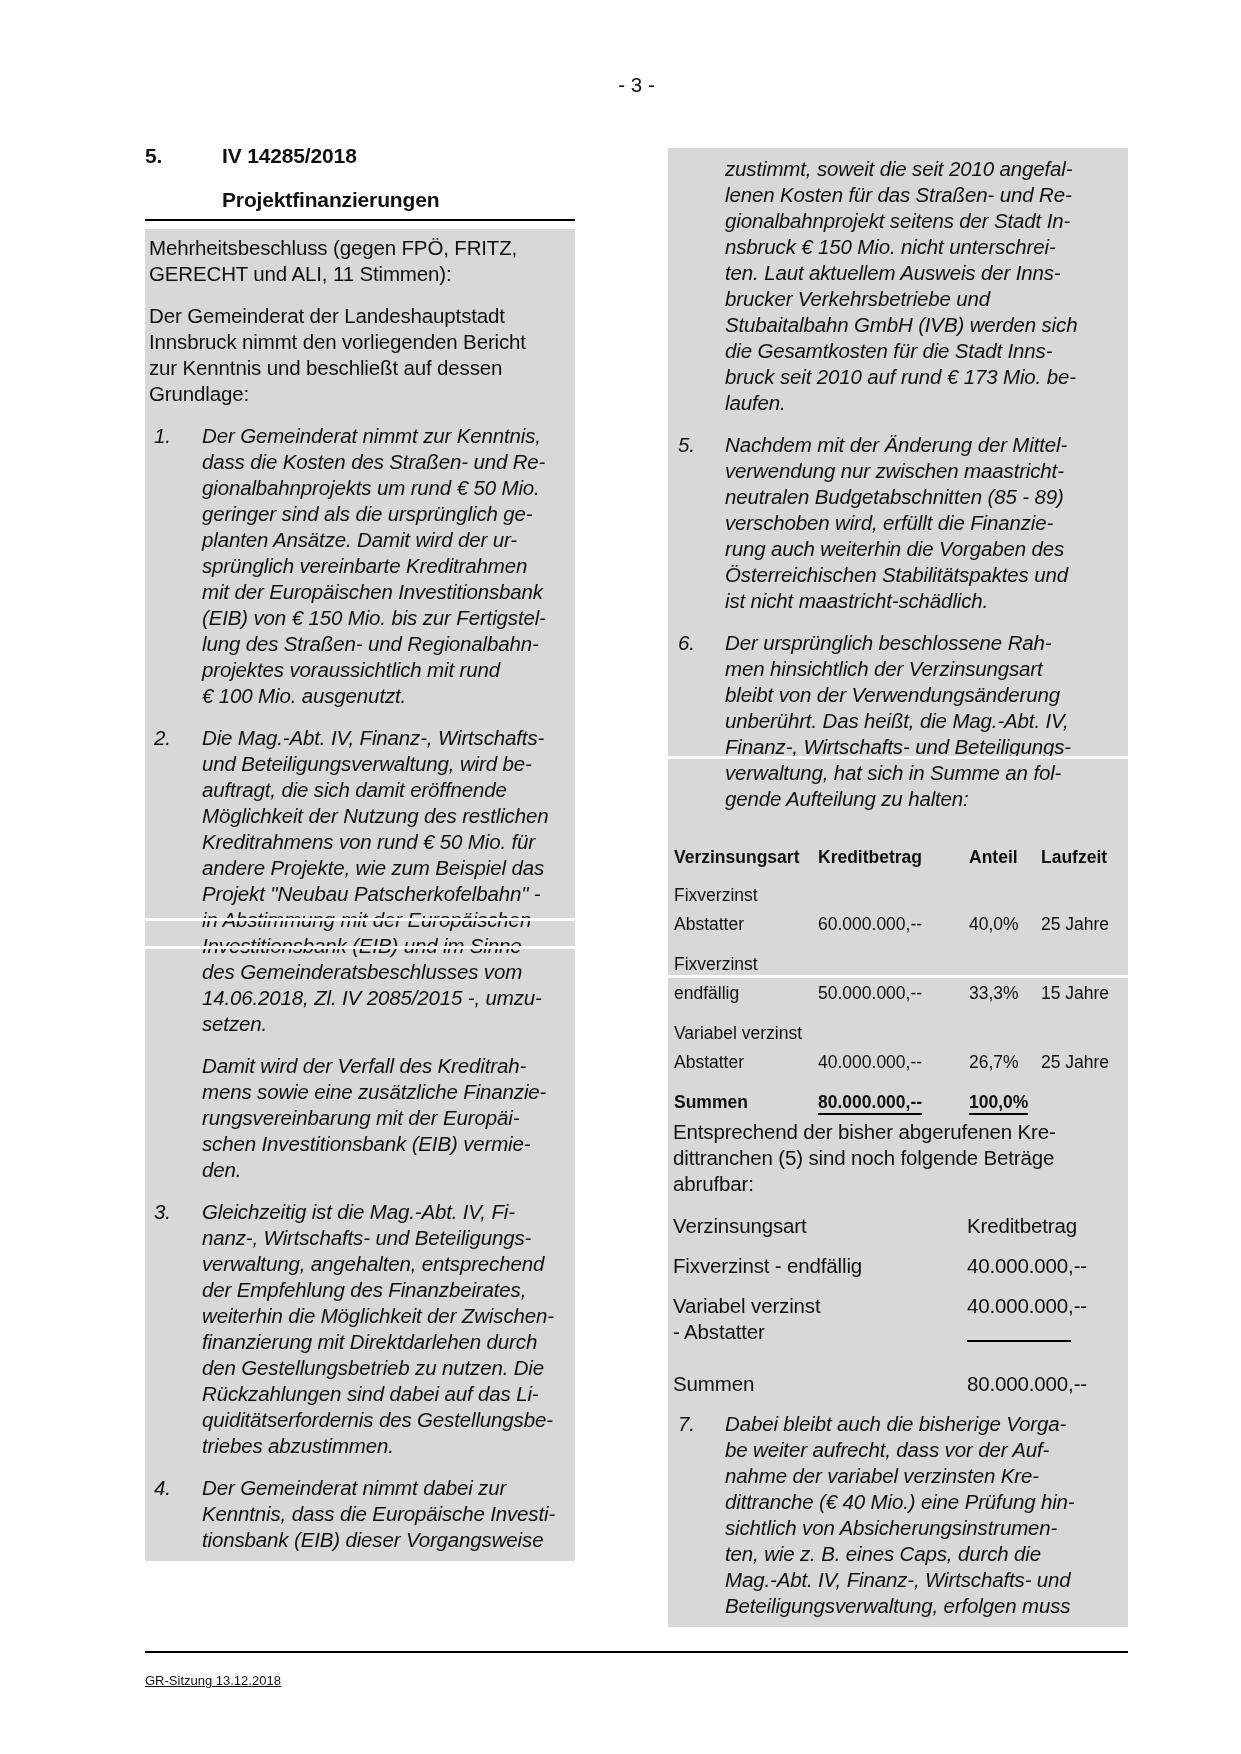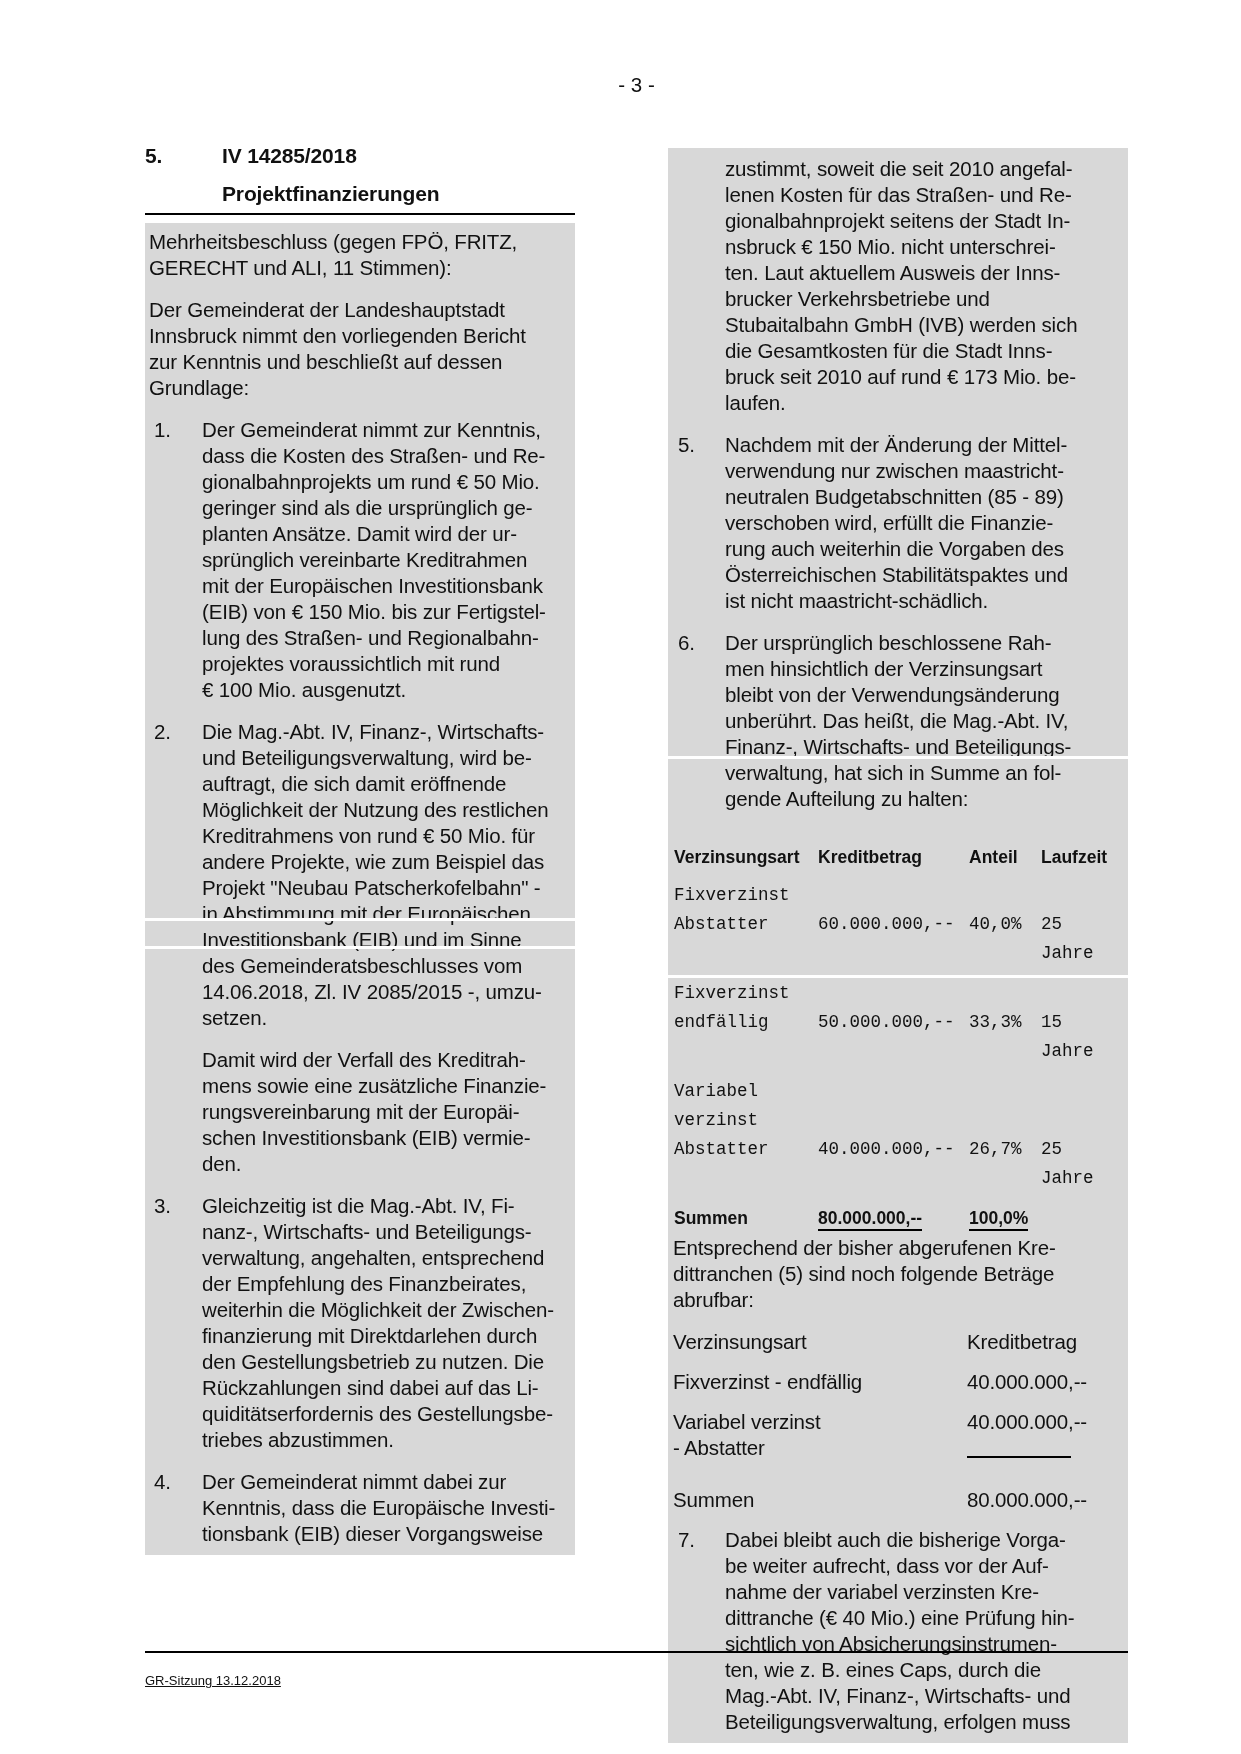--- a/index.html
+++ b/index.html
@@ -18,42 +18,42 @@
   }
 
   
   .col { position:absolute; font-size:20.5px; line-height:26px; letter-spacing:-0.15px; }
   .col-left  { left:145px; top:143px; width:430px; }
   .col-right { left:668px; top:148px; width:460px; }
 
   
   .heading { font-weight:bold; font-size:21px; }
   .h-row { display:flex; line-height:26px; }
-  .h-row + .h-row { margin-top:12px; }
+  .h-row + .h-row { margin-top:18px; }
   .h-num { width:77px; flex:none; }
   .heading-rule { border-top:2px solid #000; margin-top:6px; }
 
   
   .gray { background:#d8d8d8; }
   .gray-left  { margin-top:8px; padding:6px 11px 8px 4px; }
   .gray-right { padding:8px 5px 8px 5px; }
 
   .para { white-space:pre; margin-bottom:16px; }
-  .li { display:flex; margin-bottom:16px; }
+  .li { display:flex; margin-bottom:16px;font-style:italic; }
   .li:last-child, .para:last-child { margin-bottom:0; }
   .li-num { flex:none; padding-left:5px; }
   .col-left  .li-num { width:53px; }
   .col-right .li-num { width:52px; }
   .li-text { white-space:pre; }
 
   
   .table1 { margin:34px 0 0 1px; font-size:17.5px; letter-spacing:0; }
   .t1-grid { display:grid; grid-template-columns:144px 151px 72px 1fr; }
   .t1-head { font-weight:bold; line-height:22px; margin-bottom:13px; }
-  .t1-group { line-height:29px; margin-bottom:11px;font-family:Liberation Mono, monospace; }
+  .t1-group { line-height:29px; margin-bottom:11px; }
   .t1-total { line-height:29px; margin-top:6px; font-weight:bold; }
   .t1-total .u { border-bottom:2px solid #000; padding-bottom:1px; }
 
   
   .mid-para { margin-top:2px; white-space:pre; }
   .table2 { margin-top:4px; }
   .t2-row { display:grid; grid-template-columns:294px 1fr; margin-top:14px; }
   .t2-label { white-space:pre; }
   .t2-val { position:relative; }
   .t2-sumline { position:absolute; left:0; bottom:3px; width:104px; border-top:2px solid #000; }

